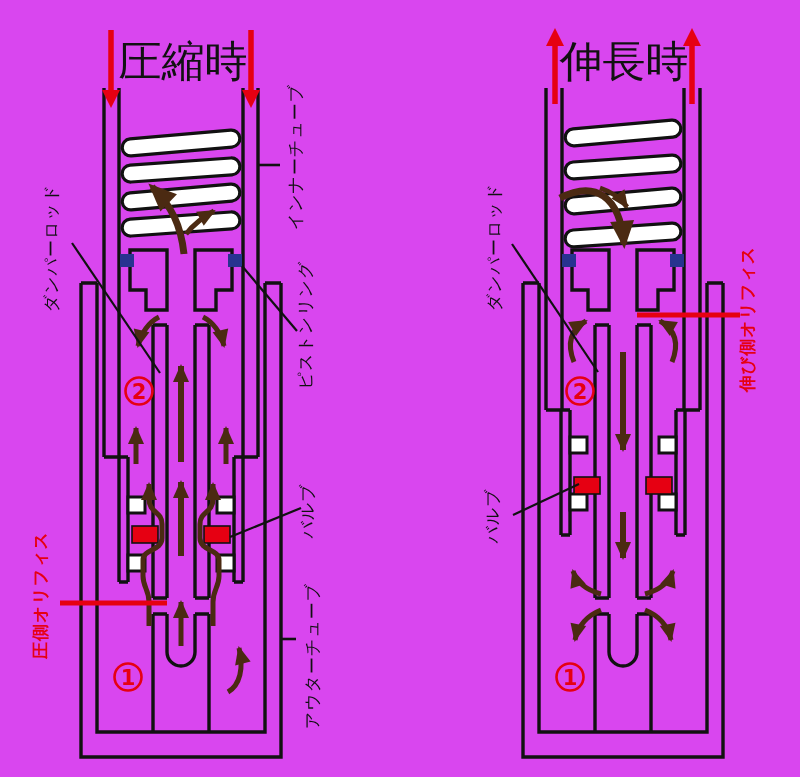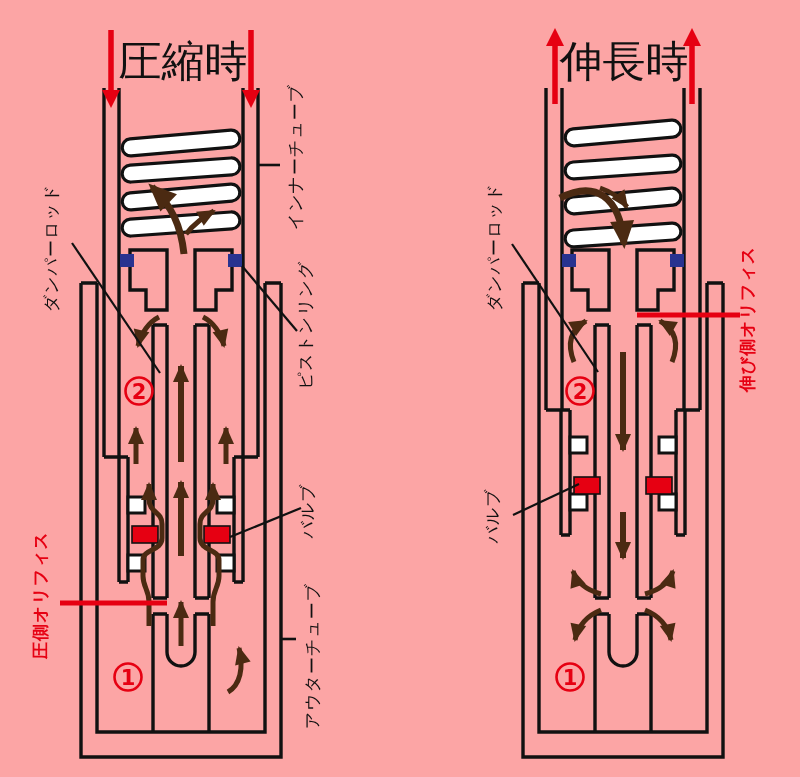--- a/index.html
+++ b/index.html
@@ -1,16 +1,16 @@
 <!DOCTYPE html>
 <html style="--red: #e60012; --brown: #4b2a12; --blue: #283390; --line: #111111;"><head>
 <meta charset="utf-8">
 <style>
   html,body{margin:0;padding:0;background:#ffffff;}
-  .stage{position:relative;width:800px;height:777px;background:#fca5a5;
+  .stage{position:relative;width:800px;height:777px;background:#d946ef;
          font-family:"DejaVu Sans","Liberation Sans",sans-serif;}
   svg{display:block}
   .struct{stroke:var(--line);stroke-width:3.4;fill:none;stroke-linecap:butt;stroke-linejoin:miter;}
   .cap{stroke:var(--line);stroke-width:3.4;fill:none;}
   .tab{fill:#ffffff;stroke:var(--line);stroke-width:3;}
   .valve{fill:var(--red);stroke:var(--line);stroke-width:1.6;}
   .ring{fill:var(--blue);stroke:none;}
   .coil{fill:#ffffff;stroke:var(--line);stroke-width:3.2;}
   .flow{stroke:var(--brown);stroke-width:5;fill:none;}
   .flow6{stroke:var(--brown);stroke-width:6;fill:none;}

